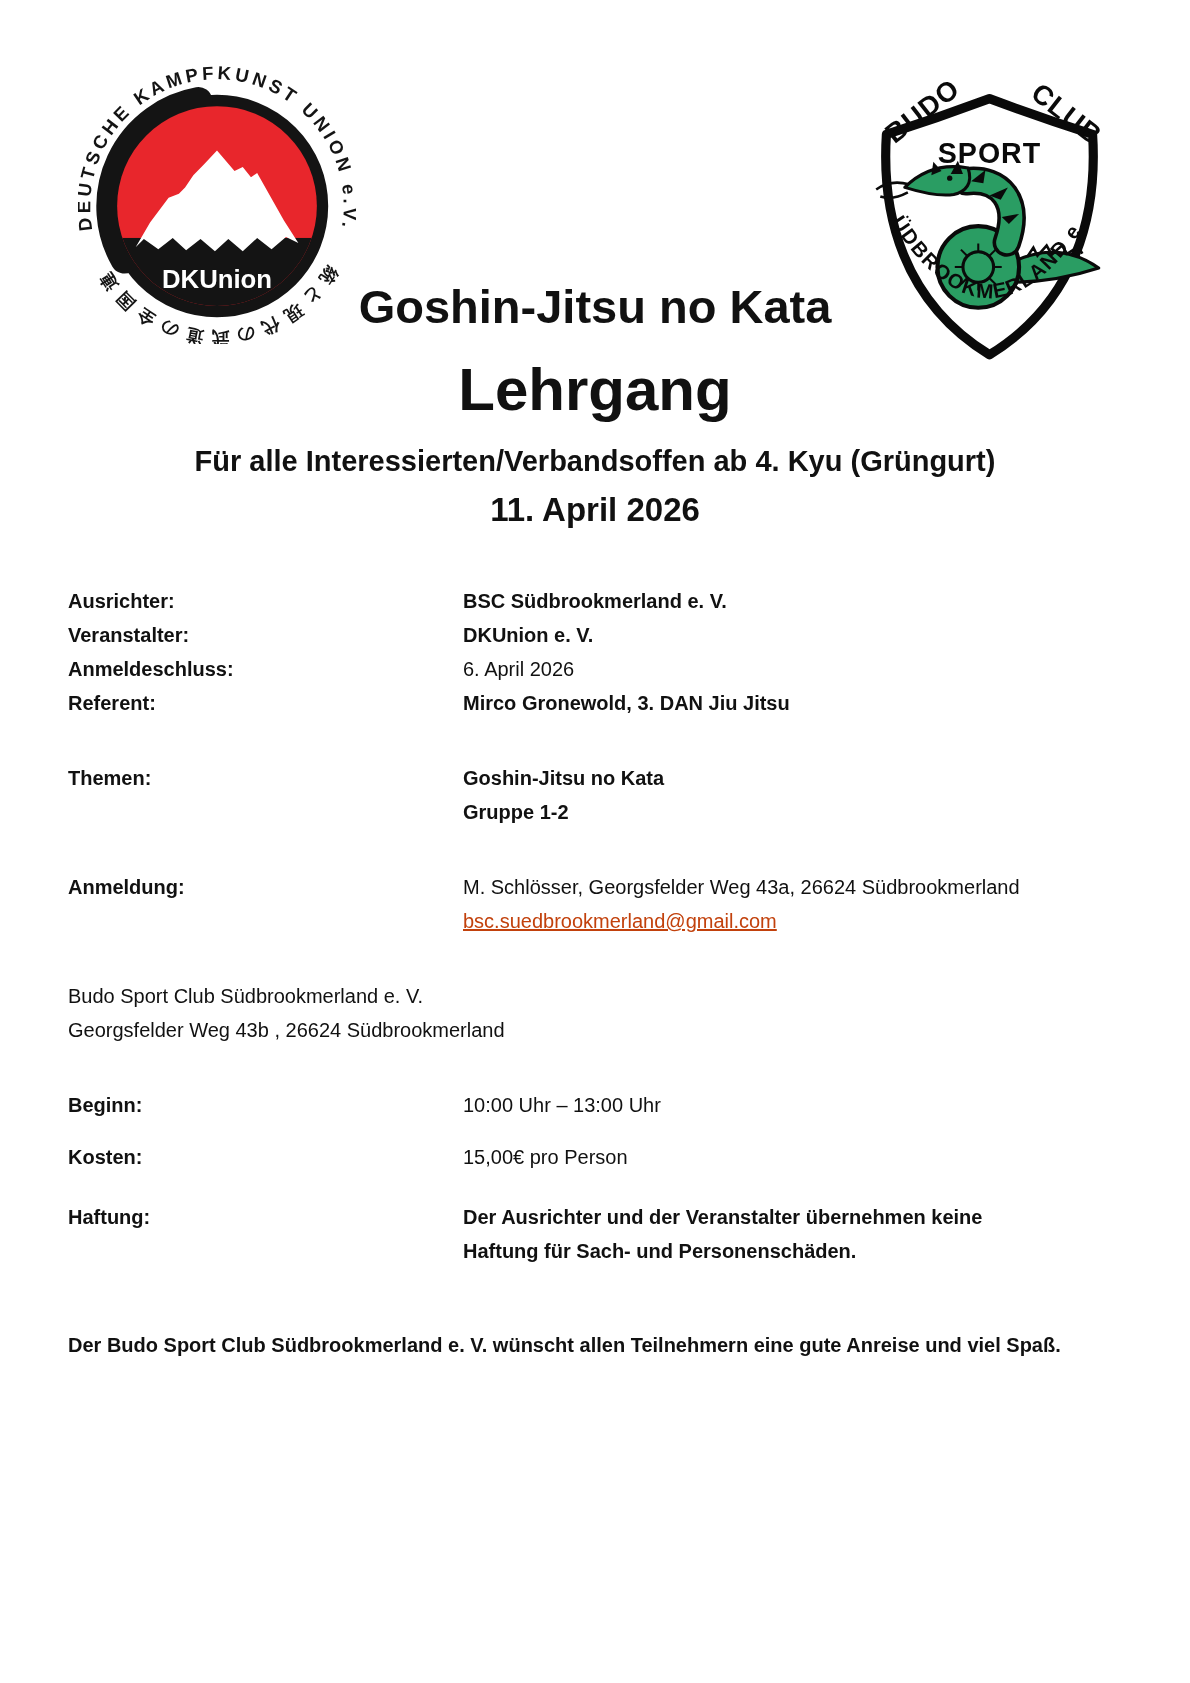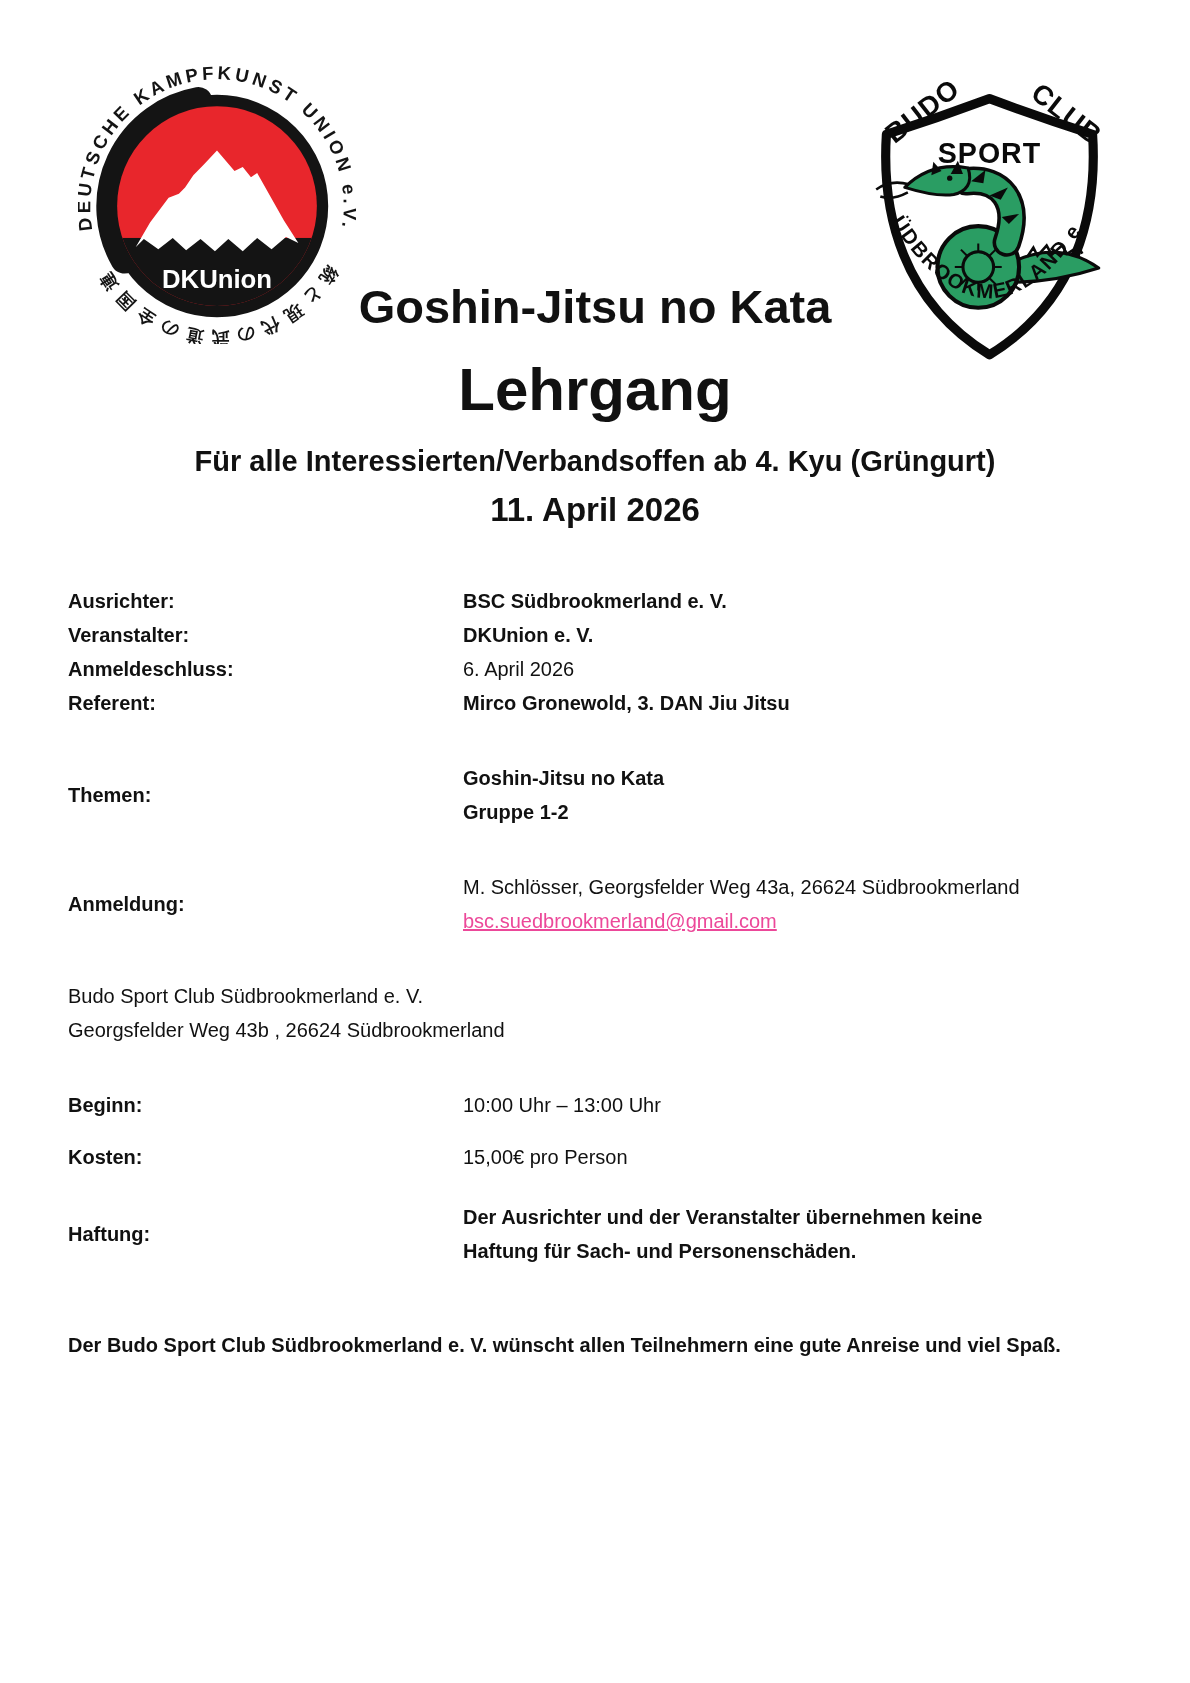--- a/index.html
+++ b/index.html
@@ -9,28 +9,28 @@
   }
   .logo{position:absolute;}
   .logo-dku{left:78px;top:66px;width:278px;height:278px;}
   .logo-bsc{left:866px;top:70px;width:248px;height:296px;}
   .headings{padding:0 70px;text-align:center;}
   .title1{margin:0;padding-top:283px;font-size:47px;line-height:1.0;font-weight:bold;letter-spacing:0px;}
   .title2{margin:30px 0 0 0;font-size:60px;line-height:1.0;font-weight:bold;}
   .subtitle{margin:26px 0 0 0;font-size:29px;line-height:1.1;font-weight:bold;}
   .date{margin:14px 0 0 0;font-size:33px;line-height:1.1;font-weight:bold;}
   .details{margin-top:56px;padding-left:68px;padding-right:60px;font-size:20px;line-height:34px;}
-  .row{display:flex;align-items:center;}
+  .row{display:flex;align-items:flex-start;}
   .row .label{width:395px;flex:0 0 395px;font-weight:bold;}
   .row .value{flex:1;}
   .b{font-weight:bold;}
   .gap25{margin-top:41px;}
   .gap29{margin-top:18px;}
   .gap30{margin-top:26px;}
-  a.email-link{color:#ec4899;text-decoration:underline;cursor:pointer;}
+  a.email-link{color:#c2410c;text-decoration:underline;cursor:pointer;}
   .closing{margin-top:62px;padding:0 60px 0 68px;font-size:20px;line-height:30px;font-weight:bold;}
   svg text{font-family:"Liberation Sans","DejaVu Sans",sans-serif;}
 </style>
 </head>
 <body>
 
 <div class="logo logo-dku">
   <svg viewBox="0 0 270 270" width="278" height="278">
     <defs>
       <clipPath id="discClip">

